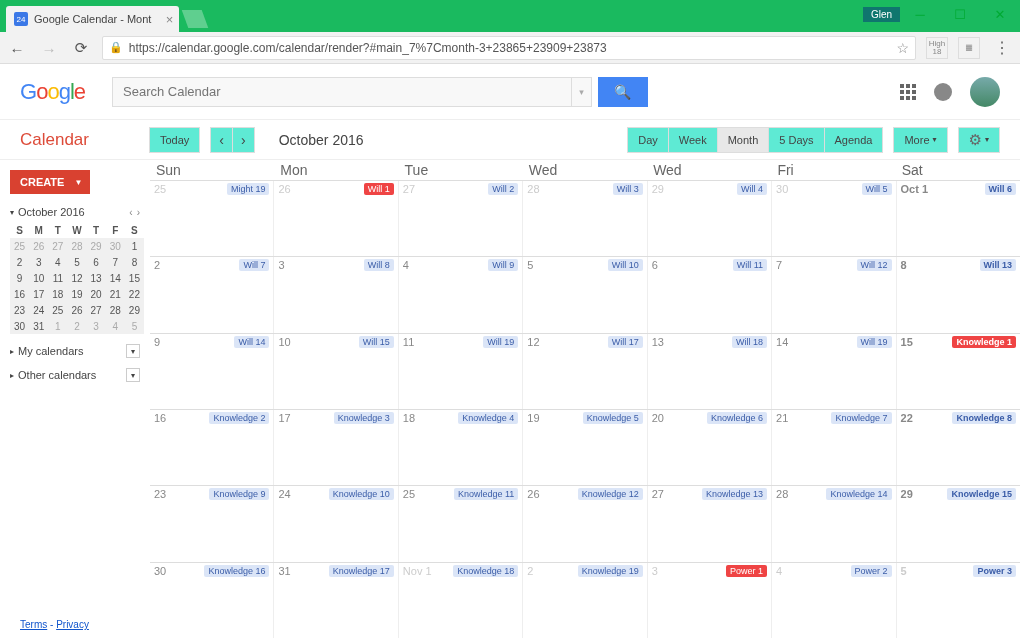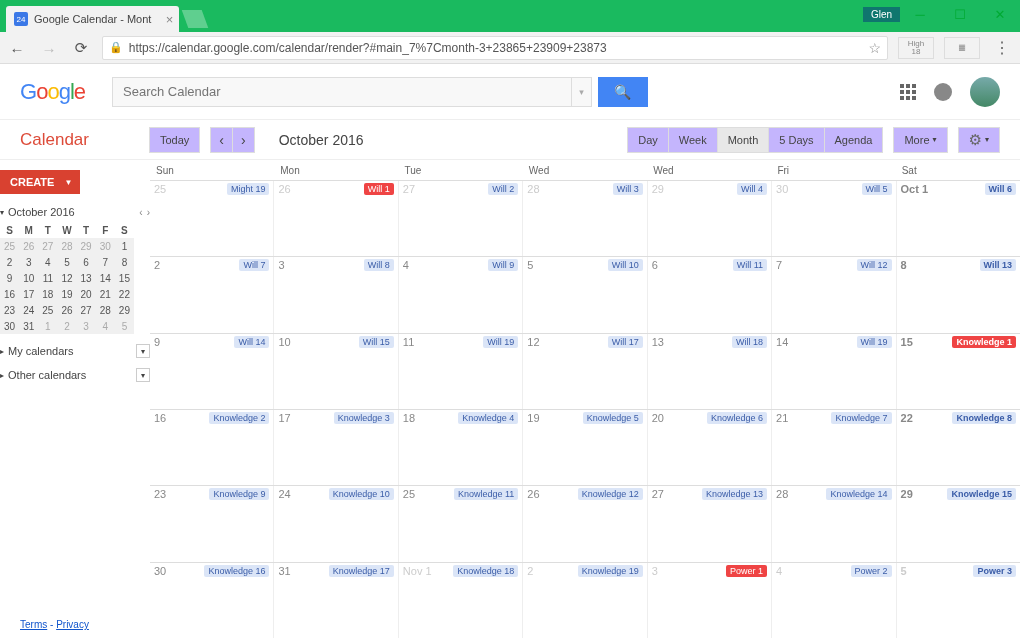--- a/index.html
+++ b/index.html
@@ -14,68 +14,68 @@
 .win-controls { position: absolute; right: 0; top: 0; display: flex; align-items: center; height: 28px; }
 .win-btn { width: 40px; height: 28px; display: flex; align-items: center; justify-content: center; color: #0a3; font-size: 13px; }
 .user-badge { background: #0f766e; color: #fff; font-size: 10px; padding: 2px 8px; }
 
 .addressbar { background: #f2f2f2; height: 32px; display: flex; align-items: center; padding: 0 6px; gap: 10px; border-bottom: 1px solid #ddd; }
 .nav-btn { width: 22px; height: 22px; display: flex; align-items: center; justify-content: center; color: #555; font-size: 15px; }
 .nav-btn.disabled { color: #bbb; }
 .url-box { flex: 1; height: 24px; background: #fff; border: 1px solid #ddd; border-radius: 2px; display: flex; align-items: center; padding: 0 6px; gap: 6px; font-size: 12px; color: #555; }
 .lock { color: #0a8a3f; font-size: 11px; }
 .star { color: #888; font-size: 14px; }
-.ext-icon { width: 36px; height: 22px; border: 1px solid #ddd; display: flex; align-items: center; justify-content: center; font-size: 8px; color: #888; flex-direction: column; line-height: 1; }
+.ext-icon { width: 22px; height: 22px; border: 1px solid #ddd; display: flex; align-items: center; justify-content: center; font-size: 8px; color: #888; flex-direction: column; line-height: 1; }
 .menu-dots { font-size: 16px; color: #666; padding: 0 4px; }
 
 
 .g-header { height: 56px; display: flex; align-items: center; padding: 0 20px; gap: 27px; border-bottom: 1px solid #eee; }
 .g-logo { font-size: 22px; font-weight: 400; letter-spacing: -1px; }
 .g-logo span:nth-child(1){color:#4285f4} .g-logo span:nth-child(2){color:#ea4335} .g-logo span:nth-child(3){color:#fbbc05} .g-logo span:nth-child(4){color:#4285f4} .g-logo span:nth-child(5){color:#34a853} .g-logo span:nth-child(6){color:#ea4335}
 .search-wrap { display: flex; }
 .search-box { width: 460px; height: 30px; border: 1px solid #ddd; padding: 0 10px; font-size: 13px; background: #f8f8f8; }
 .search-dd { width: 20px; height: 30px; border: 1px solid #ddd; border-left: none; background: #f8f8f8; color: #aaa; font-size: 9px; display: flex; align-items: center; justify-content: center; }
 .search-btn { width: 50px; height: 30px; background: #4285f4; color: #fff; display: flex; align-items: center; justify-content: center; font-size: 14px; margin-left: 6px; border: none; }
 .g-right { margin-left: auto; display: flex; align-items: center; gap: 18px; }
 .apps-icon { width: 16px; height: 16px; display: grid; grid-template-columns: repeat(3,4px); grid-template-rows: repeat(3,4px); gap: 2px; }
 .apps-icon div { background: #666; }
 .notif-icon { width: 18px; height: 18px; background: #888; border-radius: 50%; }
 .avatar { width: 30px; height: 30px; border-radius: 50%; background: linear-gradient(#7aa, #486); }
 
 
 .cal-toolbar { height: 40px; display: flex; align-items: center; padding: 0 20px; gap: 10px; border-bottom: 1px solid #eee; }
 .app-name { color: #dd4b39; font-size: 17px; margin-right: 50px; }
-.btn { border: 1px solid #ddd; background: #c4b5fd; padding: 4px 10px; font-size: 11px; color: #444; height: 26px; display: flex; align-items: center; }
+.btn { border: 1px solid #ddd; background: #5eead4; padding: 4px 10px; font-size: 11px; color: #444; height: 26px; display: flex; align-items: center; }
 .btn-group { display: flex; }
 .btn-group .btn { border-right: none; }
 .btn-group .btn:last-child { border-right: 1px solid #ddd; }
 .btn.active { background: #e8e8e8; }
 .period-label { font-size: 14px; color: #444; margin-left: 14px; }
 .settings-icon { font-size: 15px; color: #666; }
 .arrow { font-size: 14px; padding: 4px 8px; }
 
 
 .main { display: flex; height: 478px; }
-.sidebar { width: 150px; padding: 10px 0; font-size: 11px; color: #444; }
+.sidebar { width: 150px; padding: 10px 10px; font-size: 11px; color: #444; }
 .create-btn { background: #d94130; color: #fff; font-weight: bold; font-size: 11px; padding: 6px 10px; display: flex; align-items: center; gap: 10px; width: 80px; margin-bottom: 12px; }
 .create-btn .dd { font-size: 8px; }
 .mini-header { display: flex; align-items: center; gap: 4px; margin-bottom: 4px; }
 .mini-nav { margin-left: auto; display: flex; gap: 4px; color: #888; font-size: 10px; }
 .mini-cal { width: 134px; font-size: 10px; border-collapse: collapse; }
 .mini-cal th, .mini-cal td { width: 19px; height: 16px; text-align: center; color: #555; }
 .mini-cal td { background: #f0f0f0; }
 .mini-cal td.other { color: #aaa; }
 .cal-section { margin-top: 10px; display: flex; align-items: center; }
 .cal-section .dd-box { margin-left: auto; border: 1px solid #ccc; width: 14px; height: 14px; font-size: 8px; display: flex; align-items: center; justify-content: center; }
 .footer-links { position: absolute; bottom: 8px; left: 20px; font-size: 10px; color: #1155cc; }
 .footer-links span { text-decoration: underline; }
 
 .grid-wrap { flex: 1; display: flex; flex-direction: column; }
 .dow-row { display: flex; height: 20px; }
-.dow-cell { flex: 1; font-size: 10px; color: #666; padding-left: 6px; display: flex; align-items: center; }
+.dow-cell { flex: 1; font-size: 14px; color: #666; padding-left: 6px; display: flex; align-items: center; }
 .weeks { flex: 1; display: flex; flex-direction: column; }
 .week { flex: 1; display: flex; border-top: 1px solid #ddd; }
 .day-cell { flex: 1; border-right: 1px solid #eee; position: relative; padding: 2px 4px; }
 .day-cell:last-child { border-right: none; font-weight: bold; }
 .day-num { font-size: 11px; color: #888; }
 .day-num.other { color: #ccc; }
 .event { position: absolute; top: 2px; right: 4px; font-size: 9px; background: #dbe5f7; color: #3b5da8; padding: 1px 4px; border-radius: 2px; white-space: nowrap; }
 .event.solid { background: #ef4444; color: #fff; }
 </style>
 </head>

